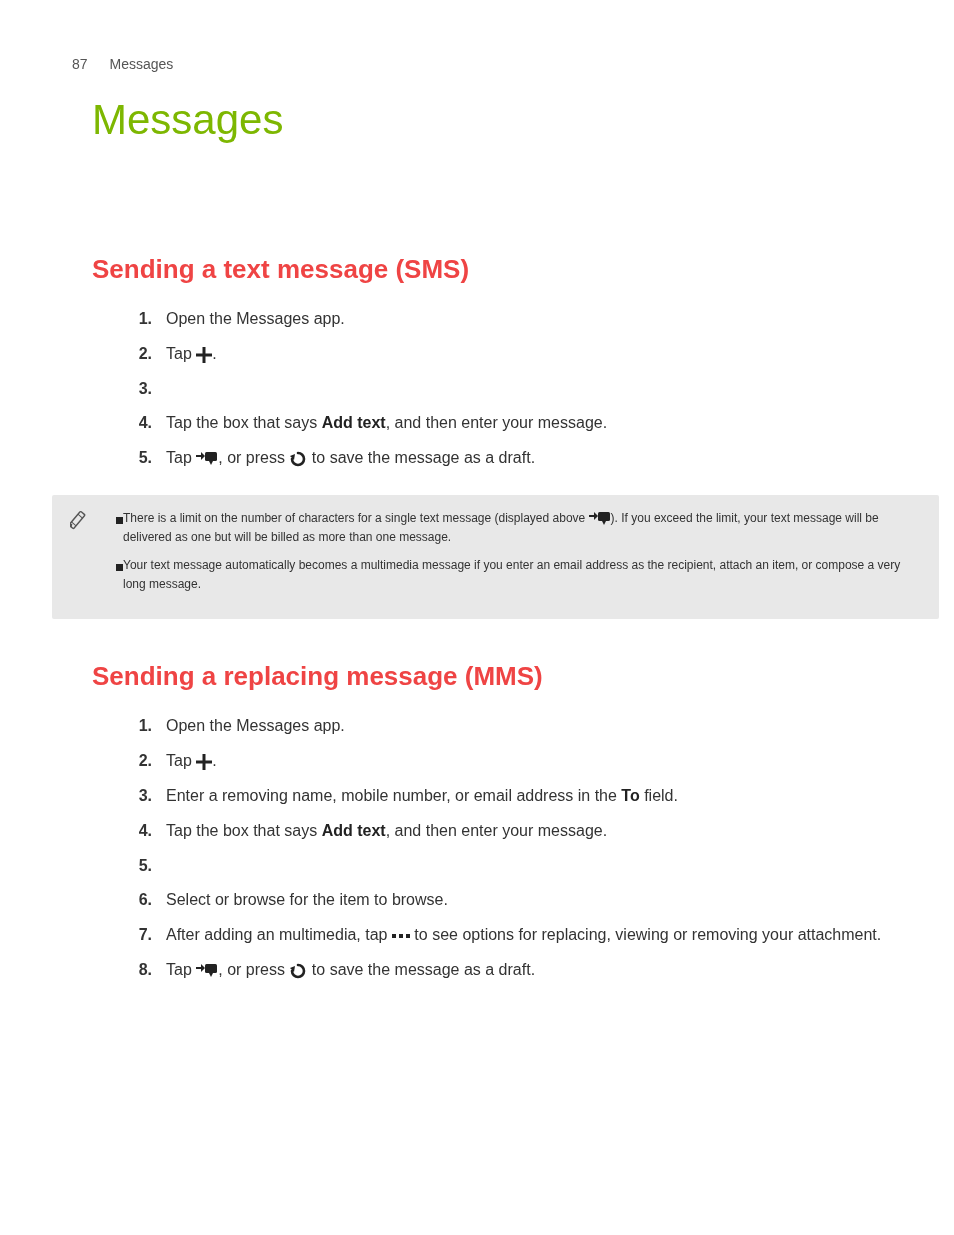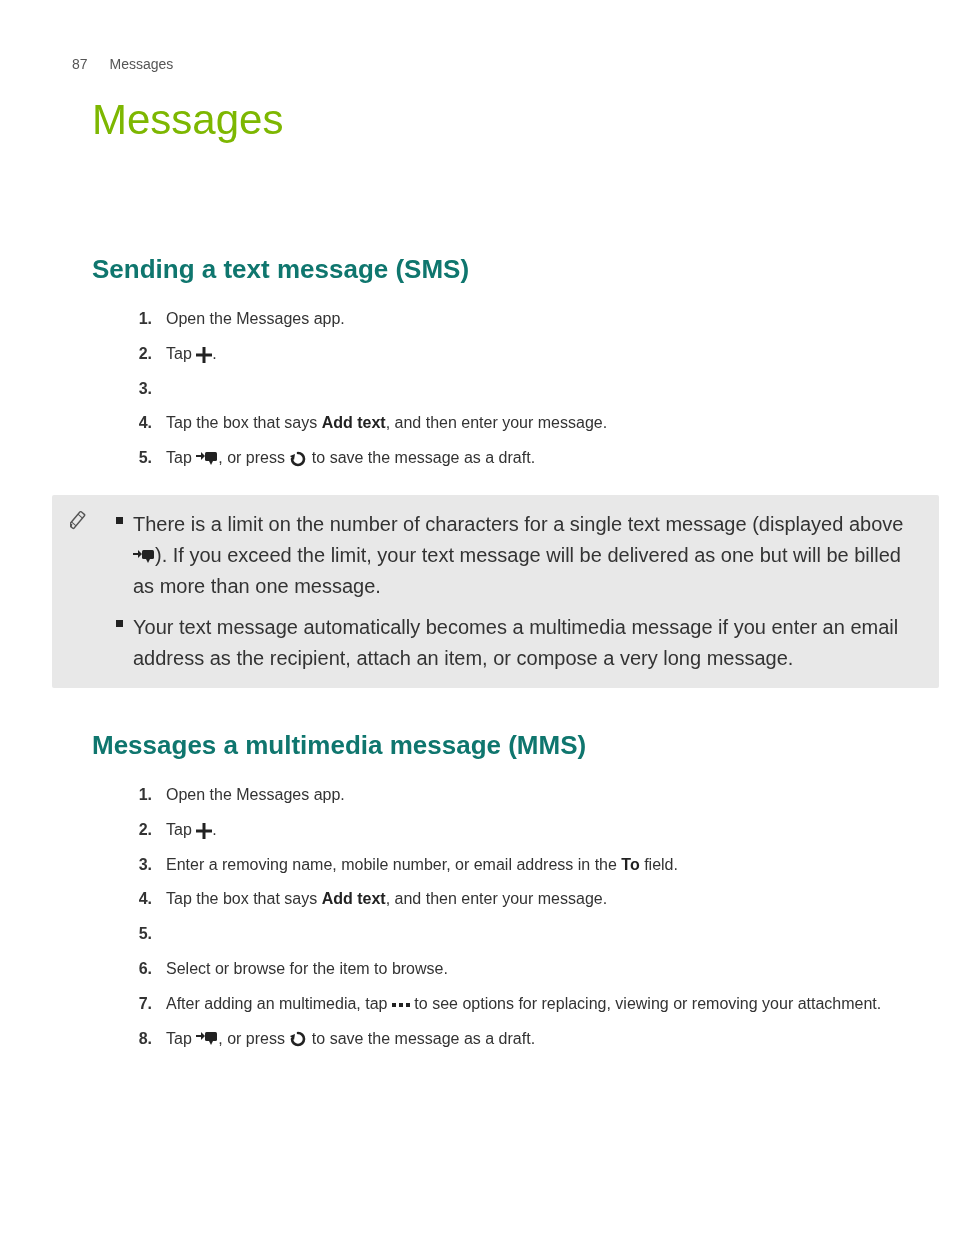--- a/index.html
+++ b/index.html
@@ -27,21 +27,21 @@
   }
   h1.page-title {
     font-size: 42px;
     font-weight: 400;
     color: #7db701;
     margin: 0 0 110px 0;
   }
   h2.section-heading {
     font-size: 26px;
     font-weight: 600;
-    color: #0f766e;
+    color: #ef4444;
     margin: 0 0 22px 0;
   }
   ol.steps {
     list-style: none;
     padding: 0 0 0 40px;
     margin: 0 0 24px 0;
   }
   ol.steps > li {
     display: flex;
     align-items: flex-start;
@@ -68,27 +68,26 @@
     border-radius: 2px;
   }
   .note-box ul {
     list-style: none;
     padding: 0 0 0 10px;
     margin: 0;
   }
   .note-box li {
     display: flex;
     align-items: flex-start;
-    gap: 10px;
-    font-size: 20px;
+    font-size: 12px;
     line-height: 1.55;
     color: #333;
     margin-bottom: 10px;
   }
-  .note-box li:last-child { margin-bottom: 0; }
+  .note-box li:last-child { margin-bottom: 12px; }
   .bullet-sq {
     display: inline-block;
     width: 7px;
     height: 7px;
     background: #222;
     margin-top: 8px;
     flex-shrink: 0;
   }
   .icon {
     display: inline-flex;
@@ -208,21 +207,21 @@
             </span><span>). If you exceed the limit, your text message will be delivered as one but will be billed as more than one message.</span>
         </span>
       </li>
       <li>
         <span class="bullet-sq"></span>
         <span class="txt">Your text message automatically becomes a multimedia message if you enter an email address as the recipient, attach an item, or compose a very long message.</span>
       </li>
     </ul>
   </div>
 
-  <h2 class="section-heading">Messages a multimedia message (MMS)</h2>
+  <h2 class="section-heading">Sending a replacing message (MMS)</h2>
 
   <ol class="steps">
     <li>
       <span class="num">1.</span>
       <span class="txt">Open the Messages app.</span>
     </li>
     <li>
       <span class="num">2.</span>
       <span class="txt">
         <span>Tap </span><span class="icon plus-icon">

